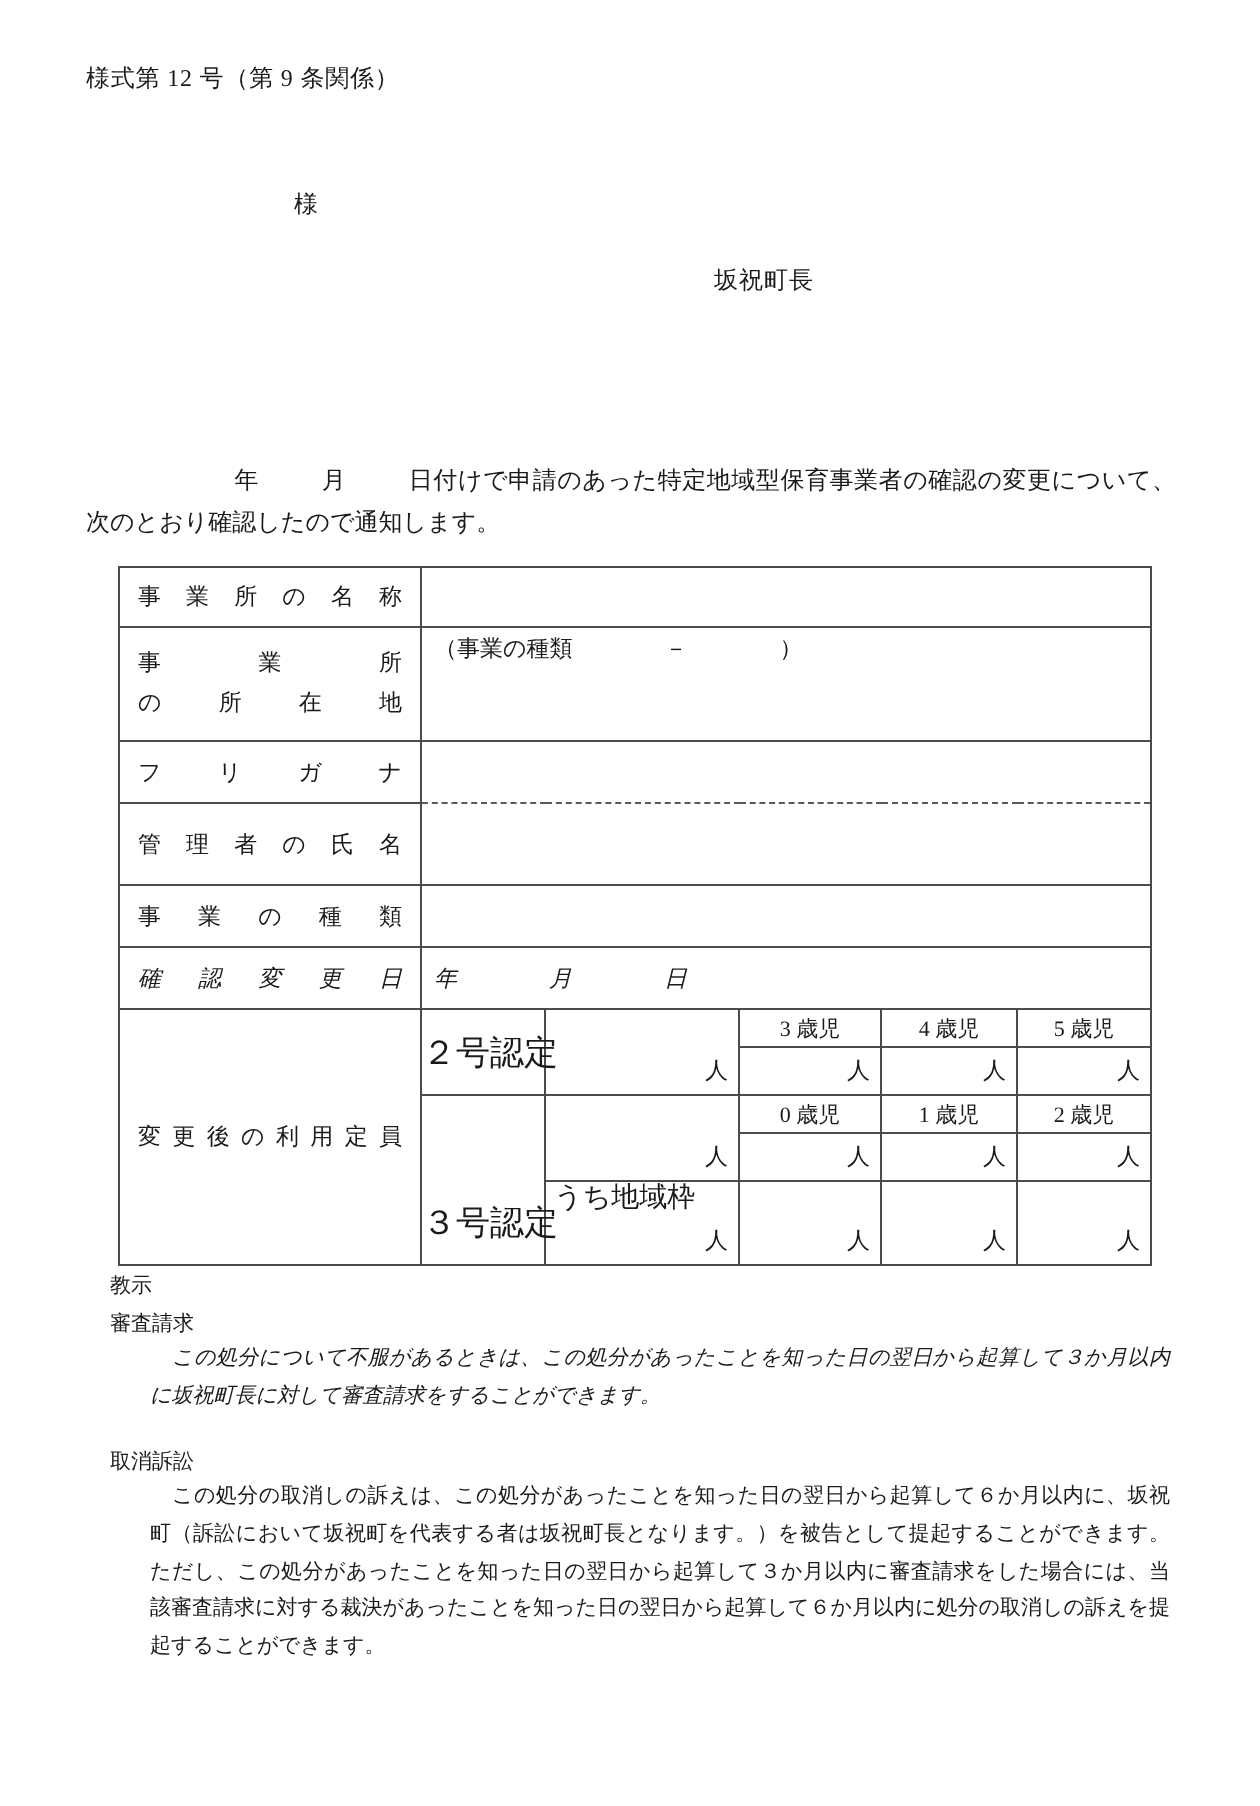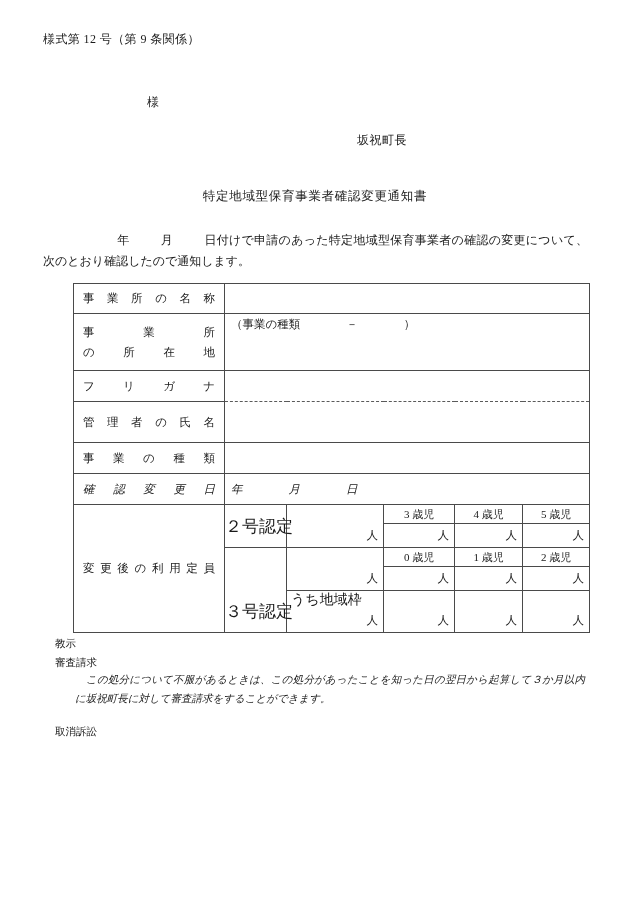--- a/index.html
+++ b/index.html
@@ -79,21 +79,21 @@
     line-height: 1.75;
     text-align: justify;
   }
   .intro .lead-space { display: inline-block; width: 74px; }
   .intro .sp-a { display: inline-block; width: 31px; }
   .intro .sp-b { display: inline-block; width: 31px; }
 
   
   table.form-table {
     position: absolute;
-    left: 73px;
+    left: 59px;
     top: 283px;
     width: 516px;
     border-collapse: collapse;
     table-layout: fixed;
     font-size: 11.5px;
   }
   table.form-table td {
     border: 1px solid #4a4a4a;
     padding: 0;
     vertical-align: middle;
@@ -179,21 +179,20 @@
 <body>
 
 <div class="page">
 
   <div class="form-no">様式第 12 号（第 9 条関係）</div>
 
 
   <div class="addressee">様</div>
   <div class="issuer">坂祝町長</div>
 
-  <div class="doc-title">特定地域型保育事業者確認変更通知書</div>
 
   <div class="intro"><span class="lead-space"></span><span>年</span><span class="sp-a"></span><span>月</span><span class="sp-b"></span><span>日付けで申請のあった特定地域型保育事業者の確認の変更について、次のとおり確認したので通知します。</span></div>
 
   <table class="form-table">
     <colgroup>
       <col style="width:151px">
       <col style="width:62px">
       <col style="width:97px">
       <col style="width:71px">
       <col style="width:68px">
@@ -279,15 +278,16 @@
       <td class="unit" style="border-top:0"><span>人</span></td>
     </tr>
   </tbody>
     </table>
 
   <div class="notice">
     <span class="head">教示</span>
     <span class="sub">審査請求</span>
     <p class="tight">この処分について不服があるときは、この処分があったことを知った日の翌日から起算して３か月以内に坂祝町長に対して審査請求をすることができます。</p>
     <span class="sub">取消訴訟</span>
+    <p>この処分の取消しの訴えは、この処分があったことを知った日の翌日から起算して６か月以内に、坂祝町（訴訟において坂祝町を代表する者は坂祝町長となります。）を被告として提起することができます。ただし、この処分があったことを知った日の翌日から起算して３か月以内に審査請求をした場合には、当該審査請求に対する裁決があったことを知った日の翌日から起算して６か月以内に処分の取消しの訴えを提起することができます。</p>
   </div>
 
 </div>
 
 </body></html>

